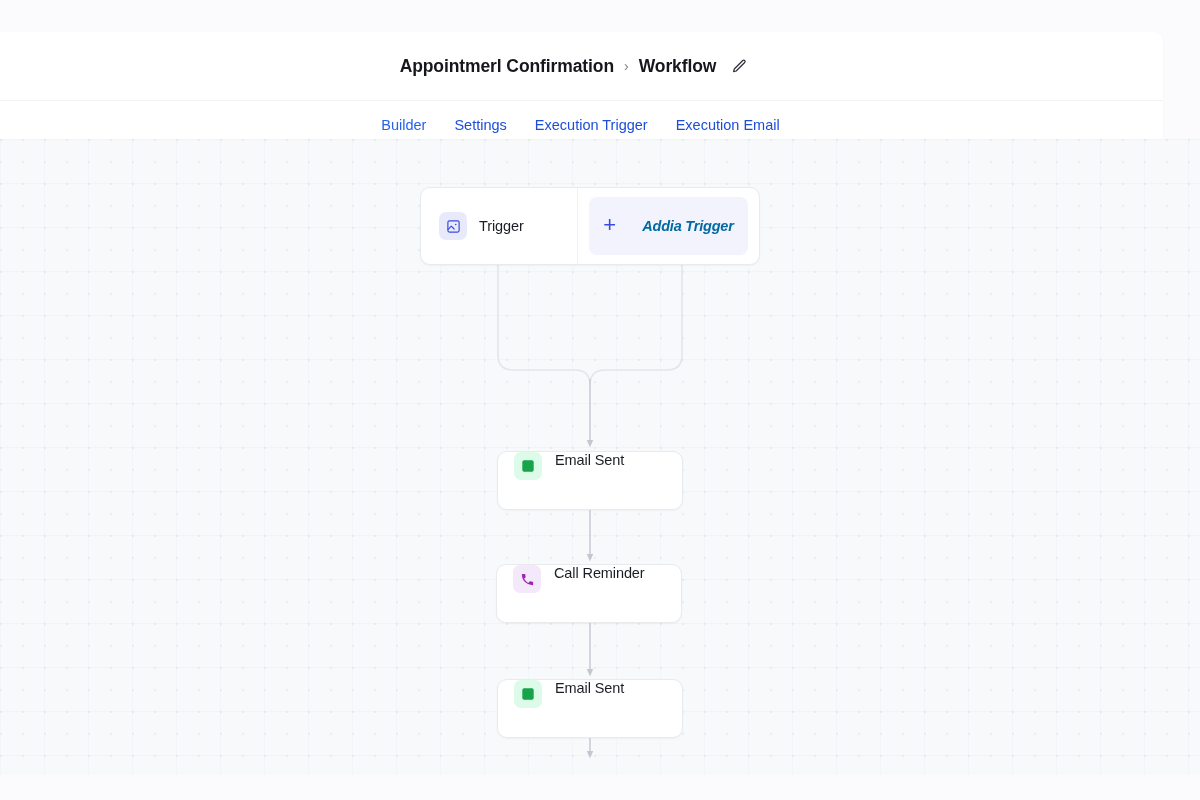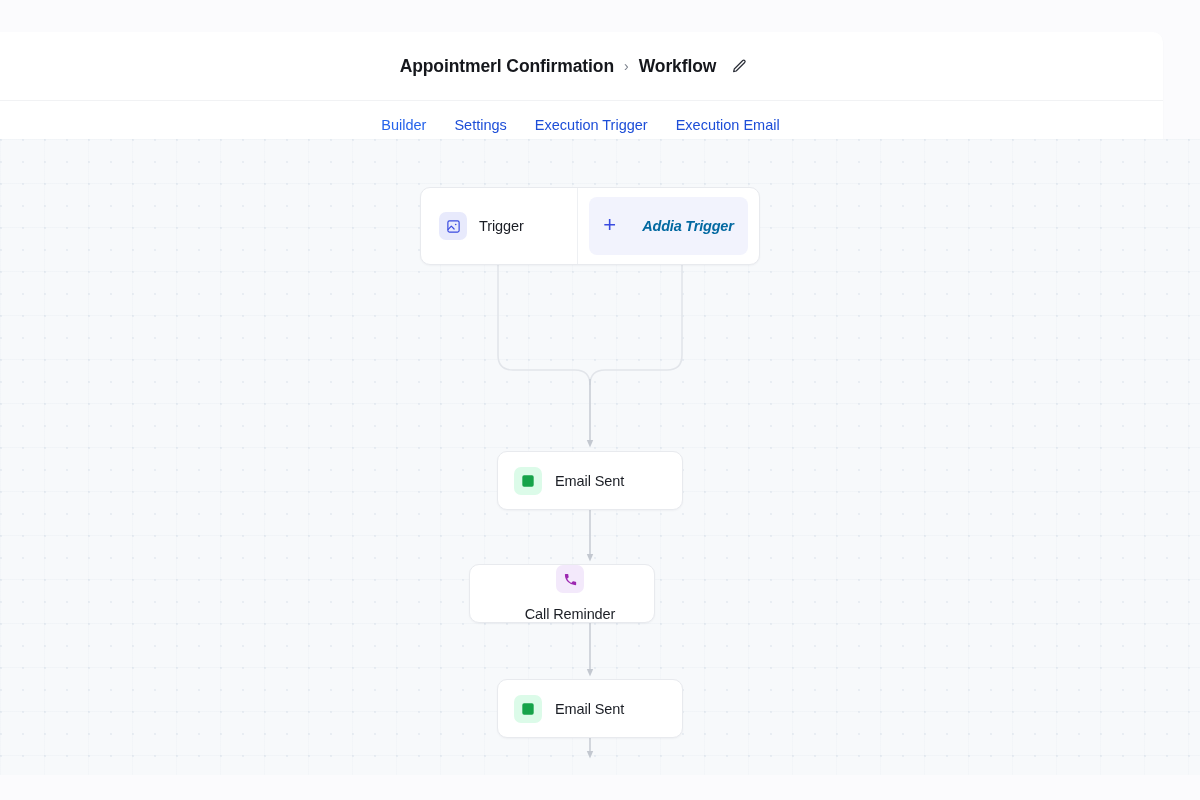--- a/index.html
+++ b/index.html
@@ -231,27 +231,26 @@
   
   .step-node {
     position: absolute;
     width: 186px;
     height: 59px;
     background: #ffffff;
     border: 1px solid #e8eaee;
     border-radius: 10px;
     box-sizing: border-box;
     display: flex;
-    align-items: center;
     gap: 13px;
     padding-left: 16px;
     box-shadow: 0 1px 2px rgba(16,24,40,0.04);
   }
   .step-1 { left: 497px; top: 312px; }
-  .step-2 { left: 469px; top: 425px; flex-direction: column; }
+  .step-2 { left: 496px; top: 425px; }
   .step-3 { left: 497px; top: 540px; }
 </style>
 </head>
 <body>
 
 <div id="app">
 
   <div class="header-card">
 
     <div class="title-row">

